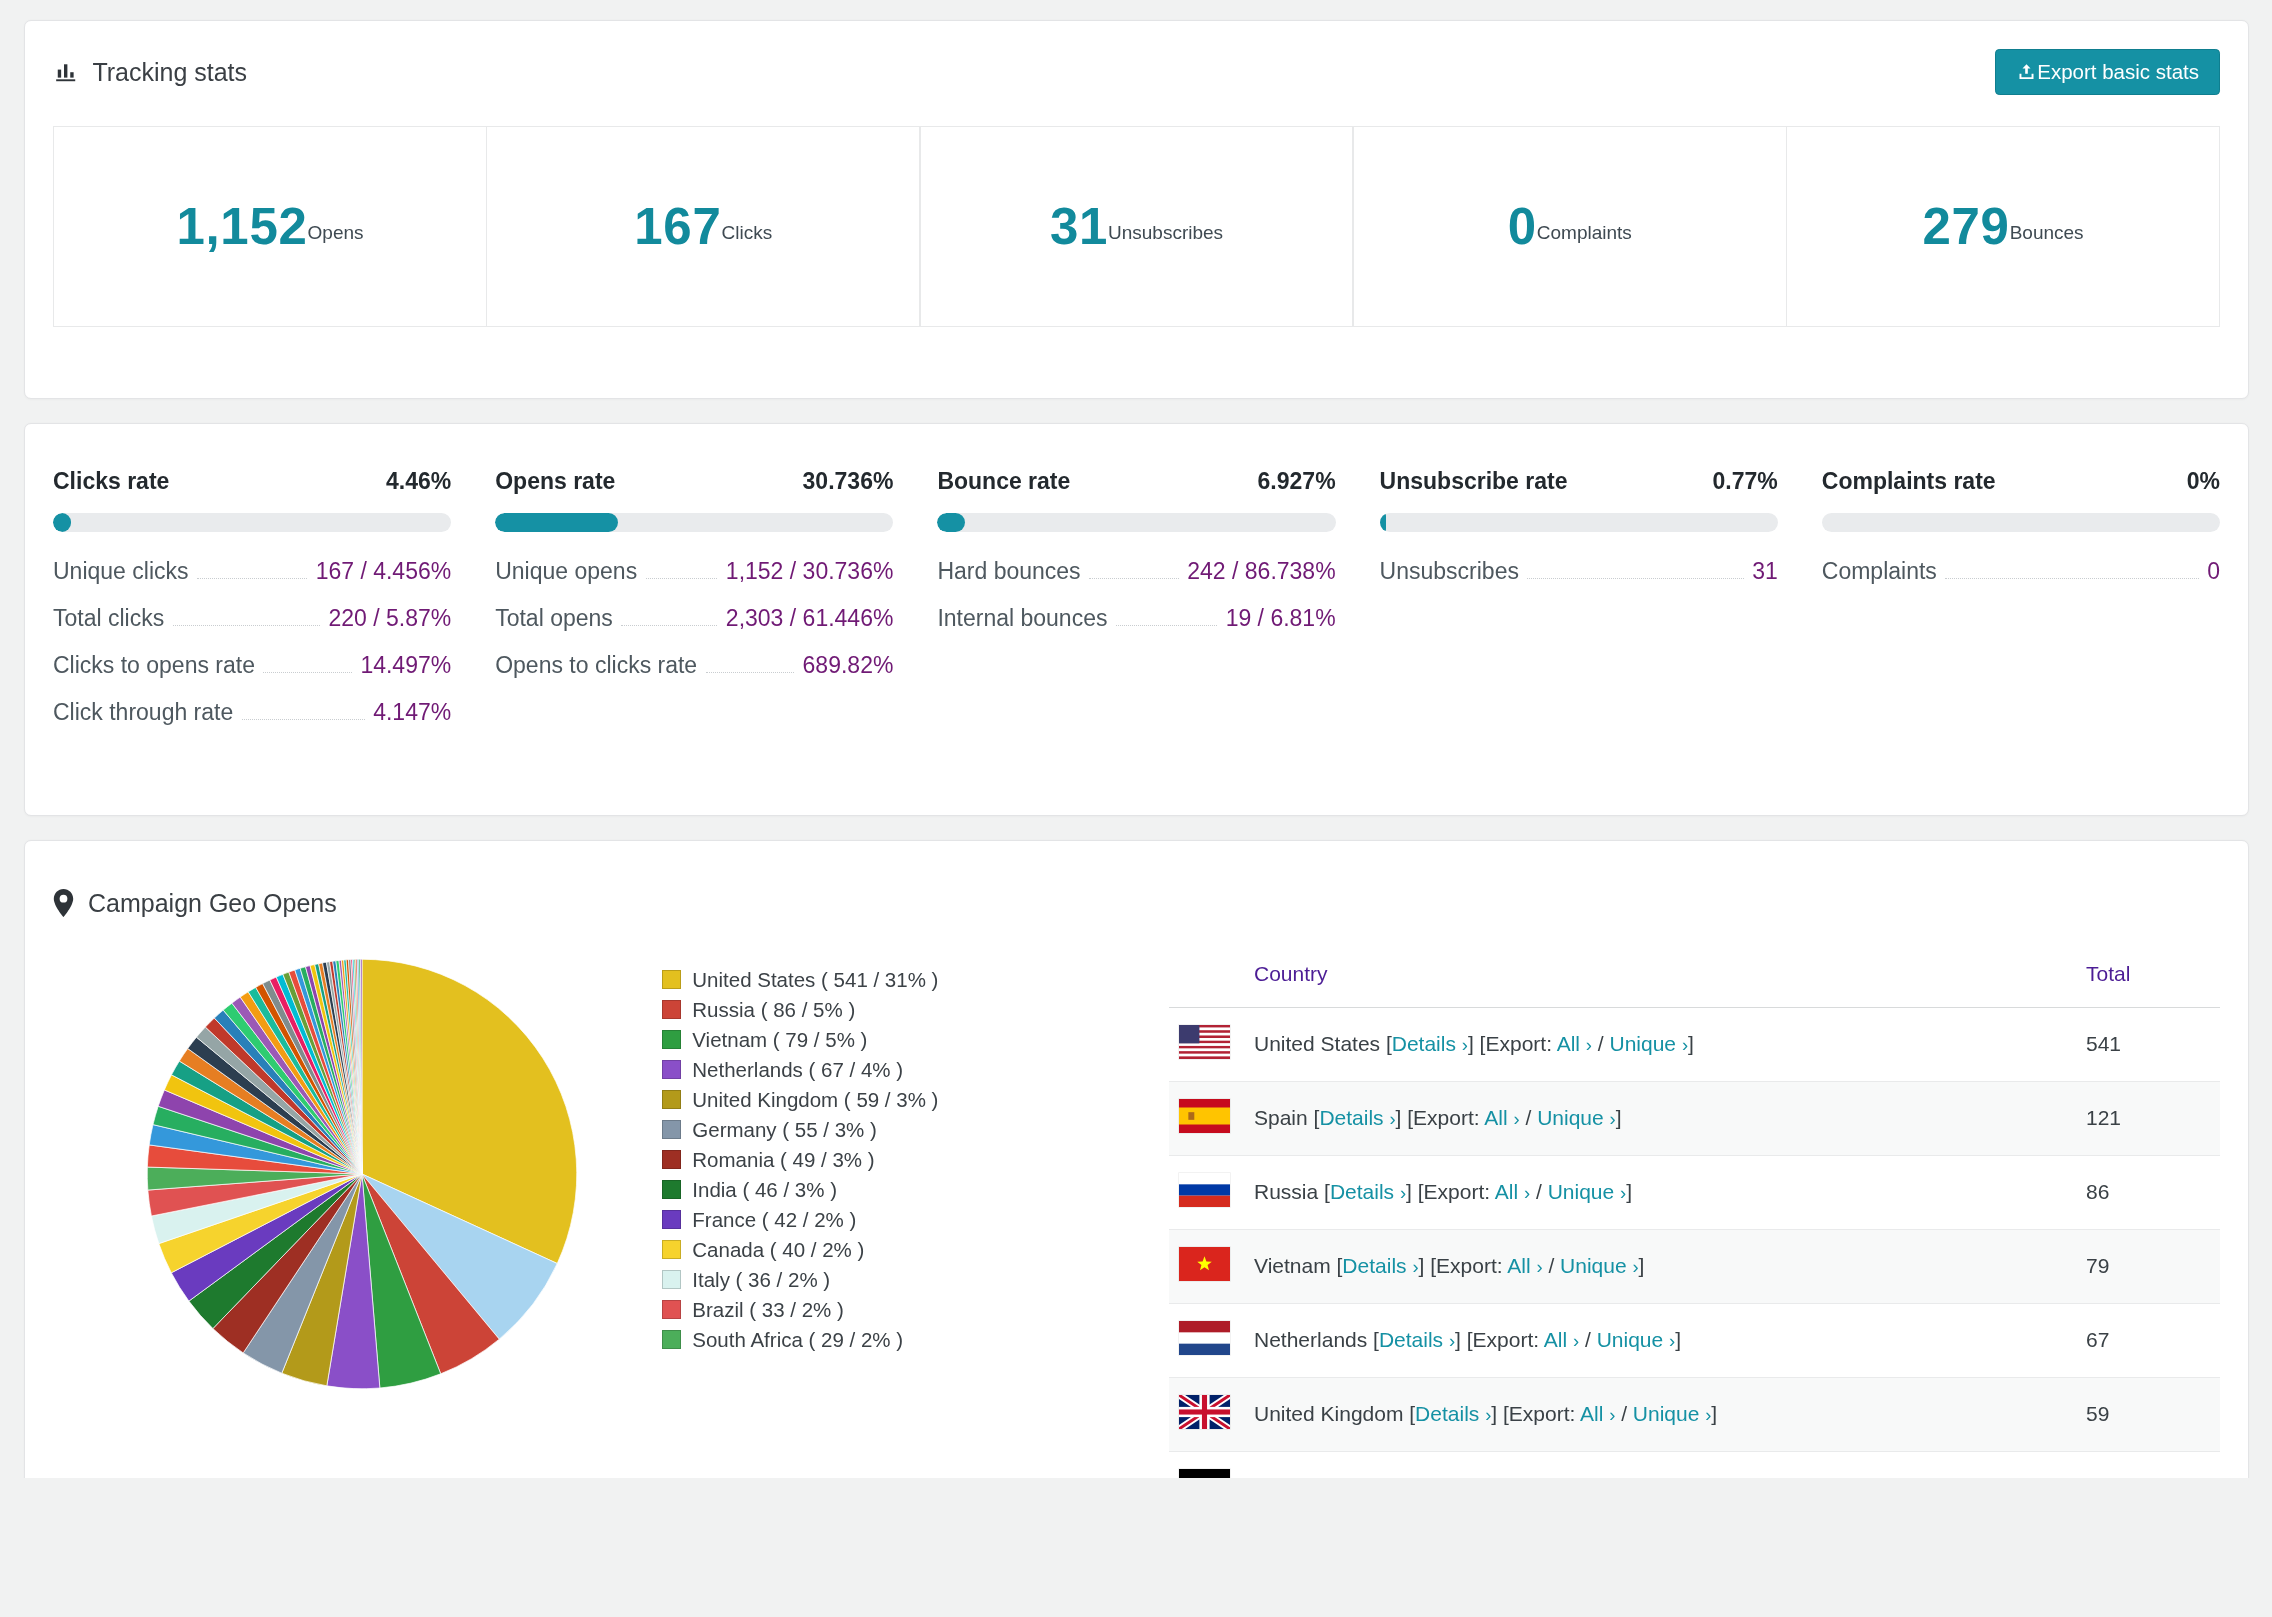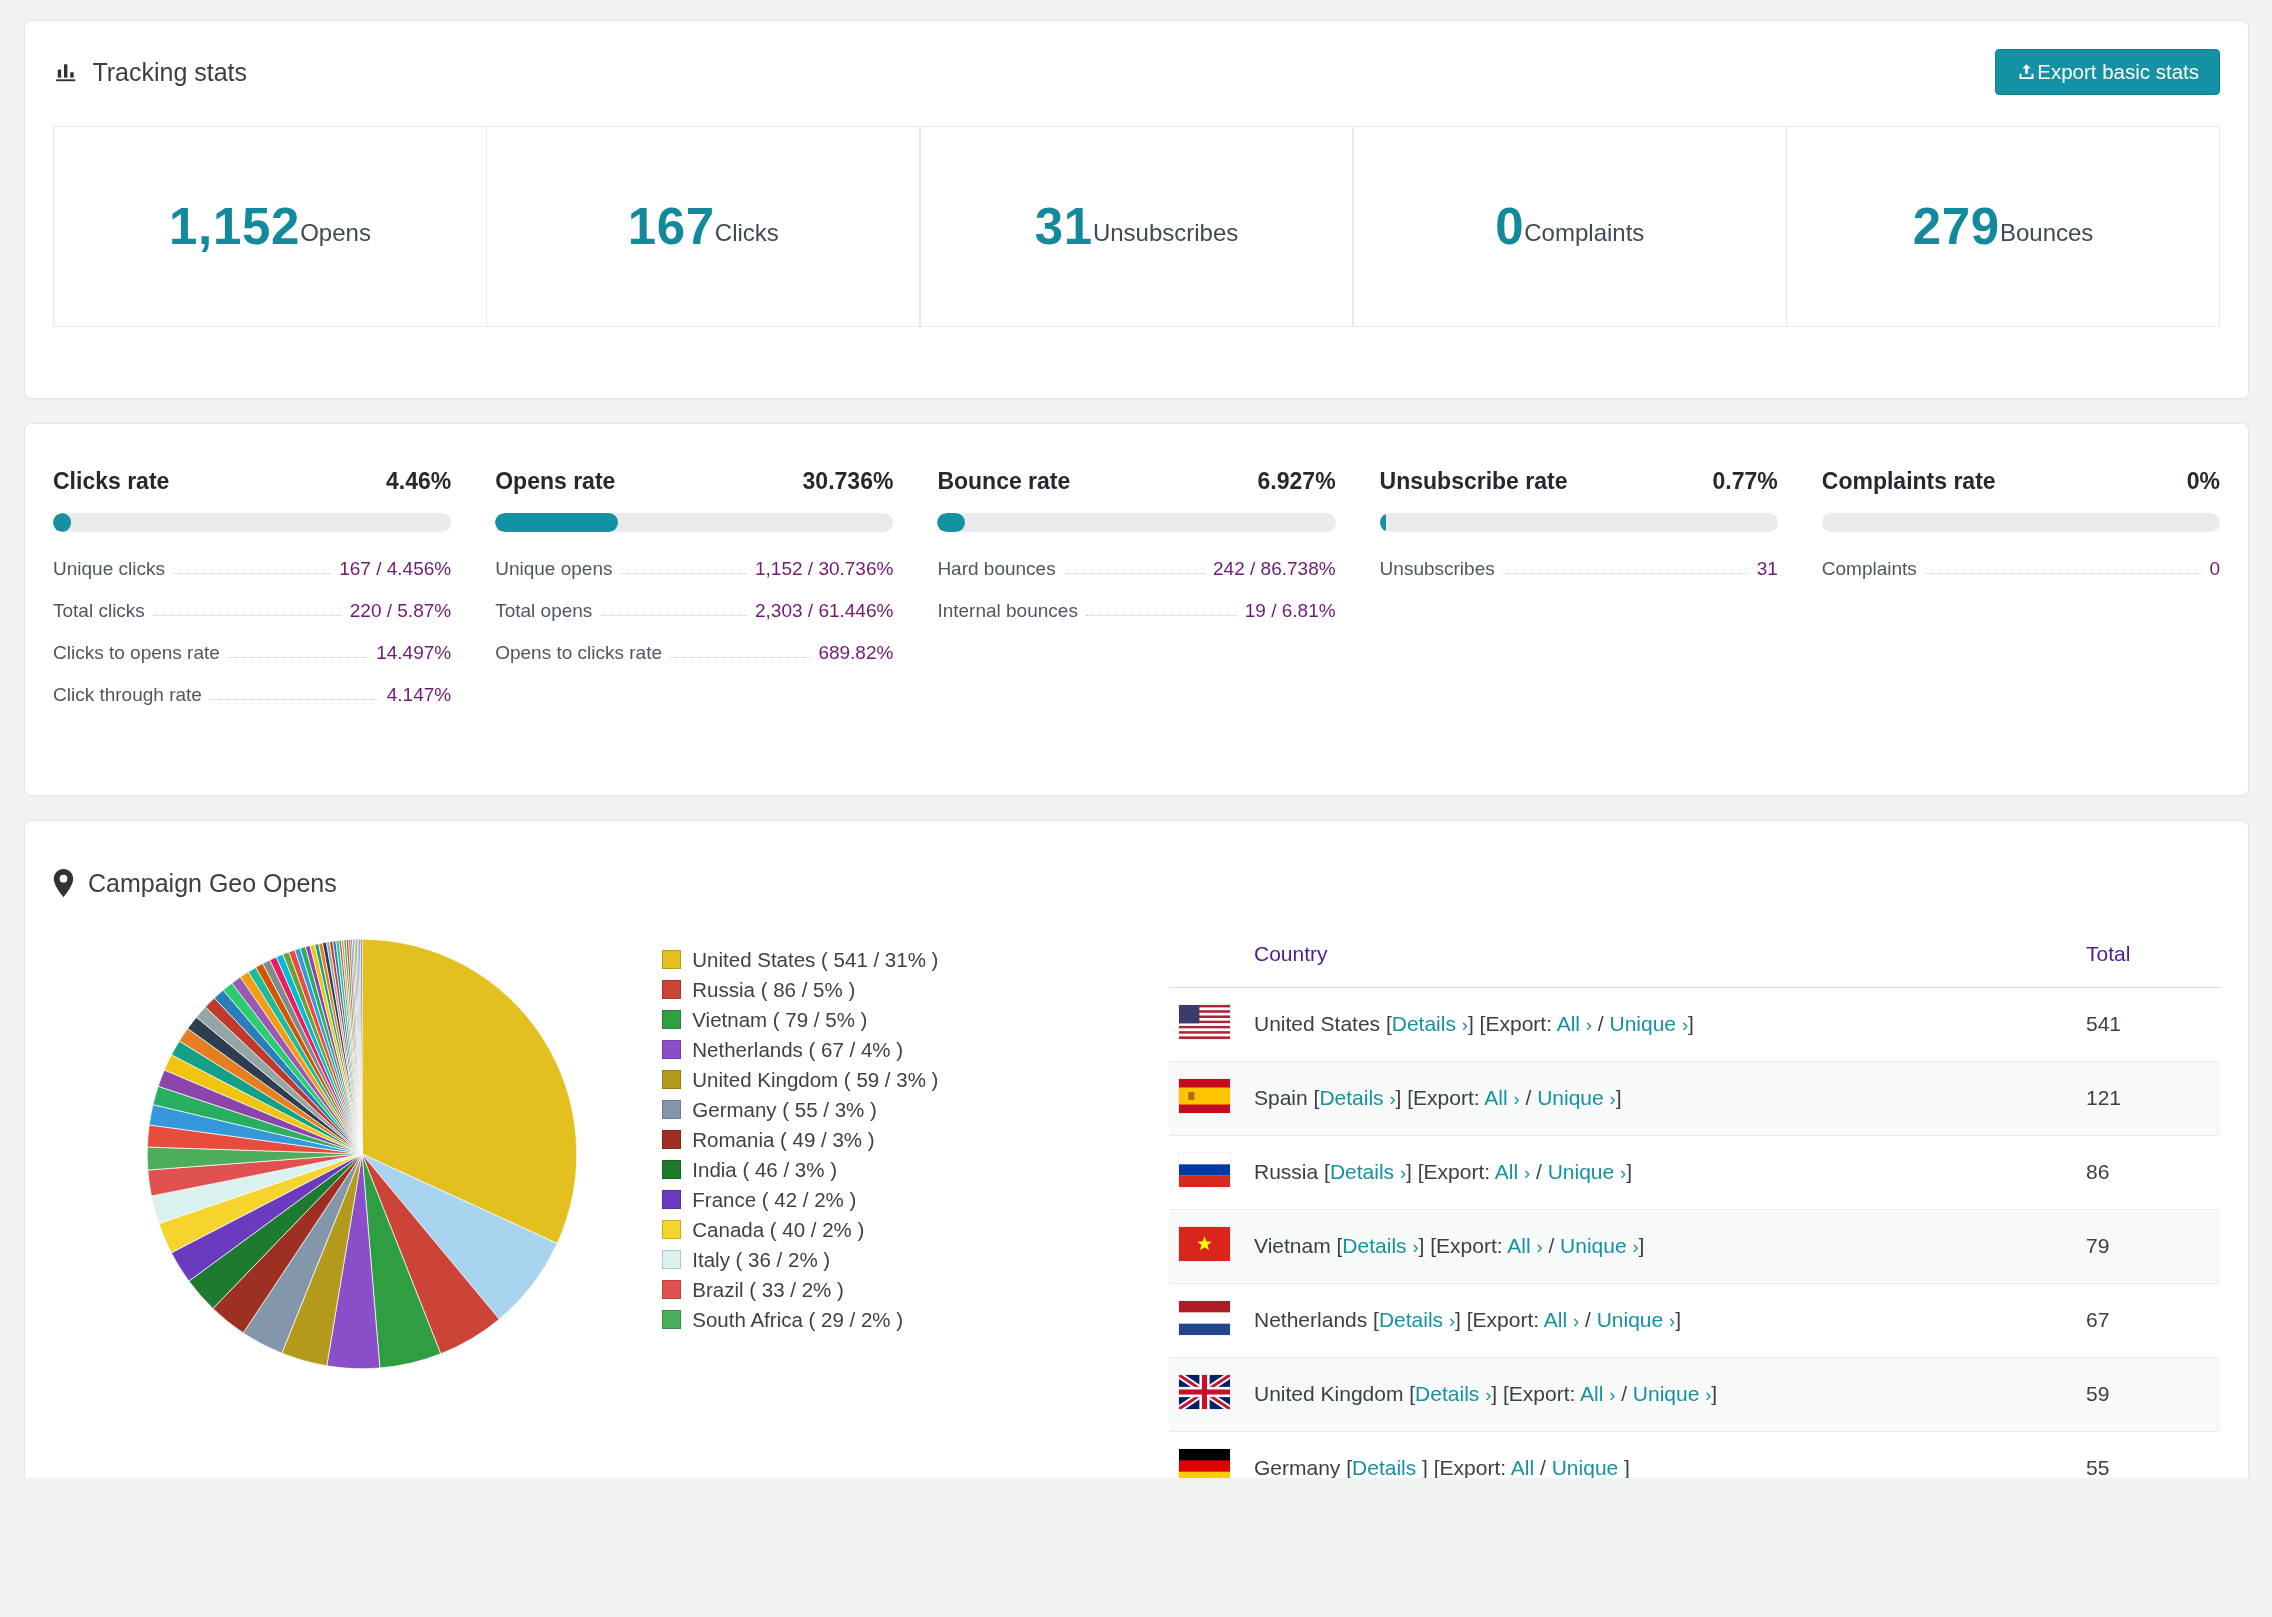--- a/index.html
+++ b/index.html
@@ -11,31 +11,31 @@
   
   .card-tracking{padding:28px 28px 71px}
   .card-header{display:flex;justify-content:space-between;align-items:center}
   .card-title{display:flex;align-items:center;gap:14px;font-size:25px;font-weight:500;color:#3a3f44}
   .icon svg{display:block}
   .btn-export{display:inline-flex;align-items:center;gap:0;background:#1591a4;border:0.7px solid #0f7e8f;color:#fff;font-size:20.5px;padding:10px 20px;border-radius:4.2px;cursor:pointer;font-family:inherit;font-weight:500}
   .stat-row{display:flex;margin-top:31px}
   .stat-box{flex:1;border:0.7px solid #e8e9ea;height:201px;display:flex;flex-direction:row;align-items:center;justify-content:center;background:#fff}
   .stat-box + .stat-box{margin-left:-0.7px}
   .stat-value{font-size:51px;font-weight:700;color:#128a9c;letter-spacing:0.7px;line-height:1}
-  .stat-label{font-size:24px;color:#3f4a52;margin-top:12.7px}
+  .stat-label{font-size:19px;color:#3f4a52;margin-top:12.7px}
 
   
   .card-rates{padding:44px 28px 79px}
   .rates-grid{display:grid;grid-template-columns:repeat(5,1fr);column-gap:44px;row-gap:41px}
   .rate-head{display:flex;justify-content:space-between;align-items:baseline;margin-bottom:18.4px}
   .rate-title,.rate-value{font-size:23px;font-weight:700;color:#23292e}
   .rate-bar{height:19px;background:#e9ebed;border-radius:10px;overflow:hidden}
   .rate-fill{height:100%;background:#1591a4;border-radius:10px}
   .rate-rows{margin-top:15.5px}
-  .metric-row{display:flex;align-items:flex-end;padding:10px 0;font-size:19px}
+  .metric-row{display:flex;align-items:flex-end;padding:10px 0;font-size:23px}
   .m-label{color:#4e585f;white-space:nowrap}
   .m-leader{flex:1;border-bottom:1.4px dotted #c9cdd0;margin:0 8.5px 6.4px}
   .m-value{color:#701a75;white-space:nowrap}
 
   
   .card-geo{padding:48px 28px 28px;min-height:776px}
   .geo-content{display:flex;align-items:flex-start;margin-top:37px}
   .pie-wrap{flex:none;margin-left:90px;width:438px}
   .legend{flex:none;width:507px;margin:10px 0 0 81px;list-style:none}
   .legend-item{display:flex;align-items:center;height:30px;font-size:20.5px;color:#3c4247}

